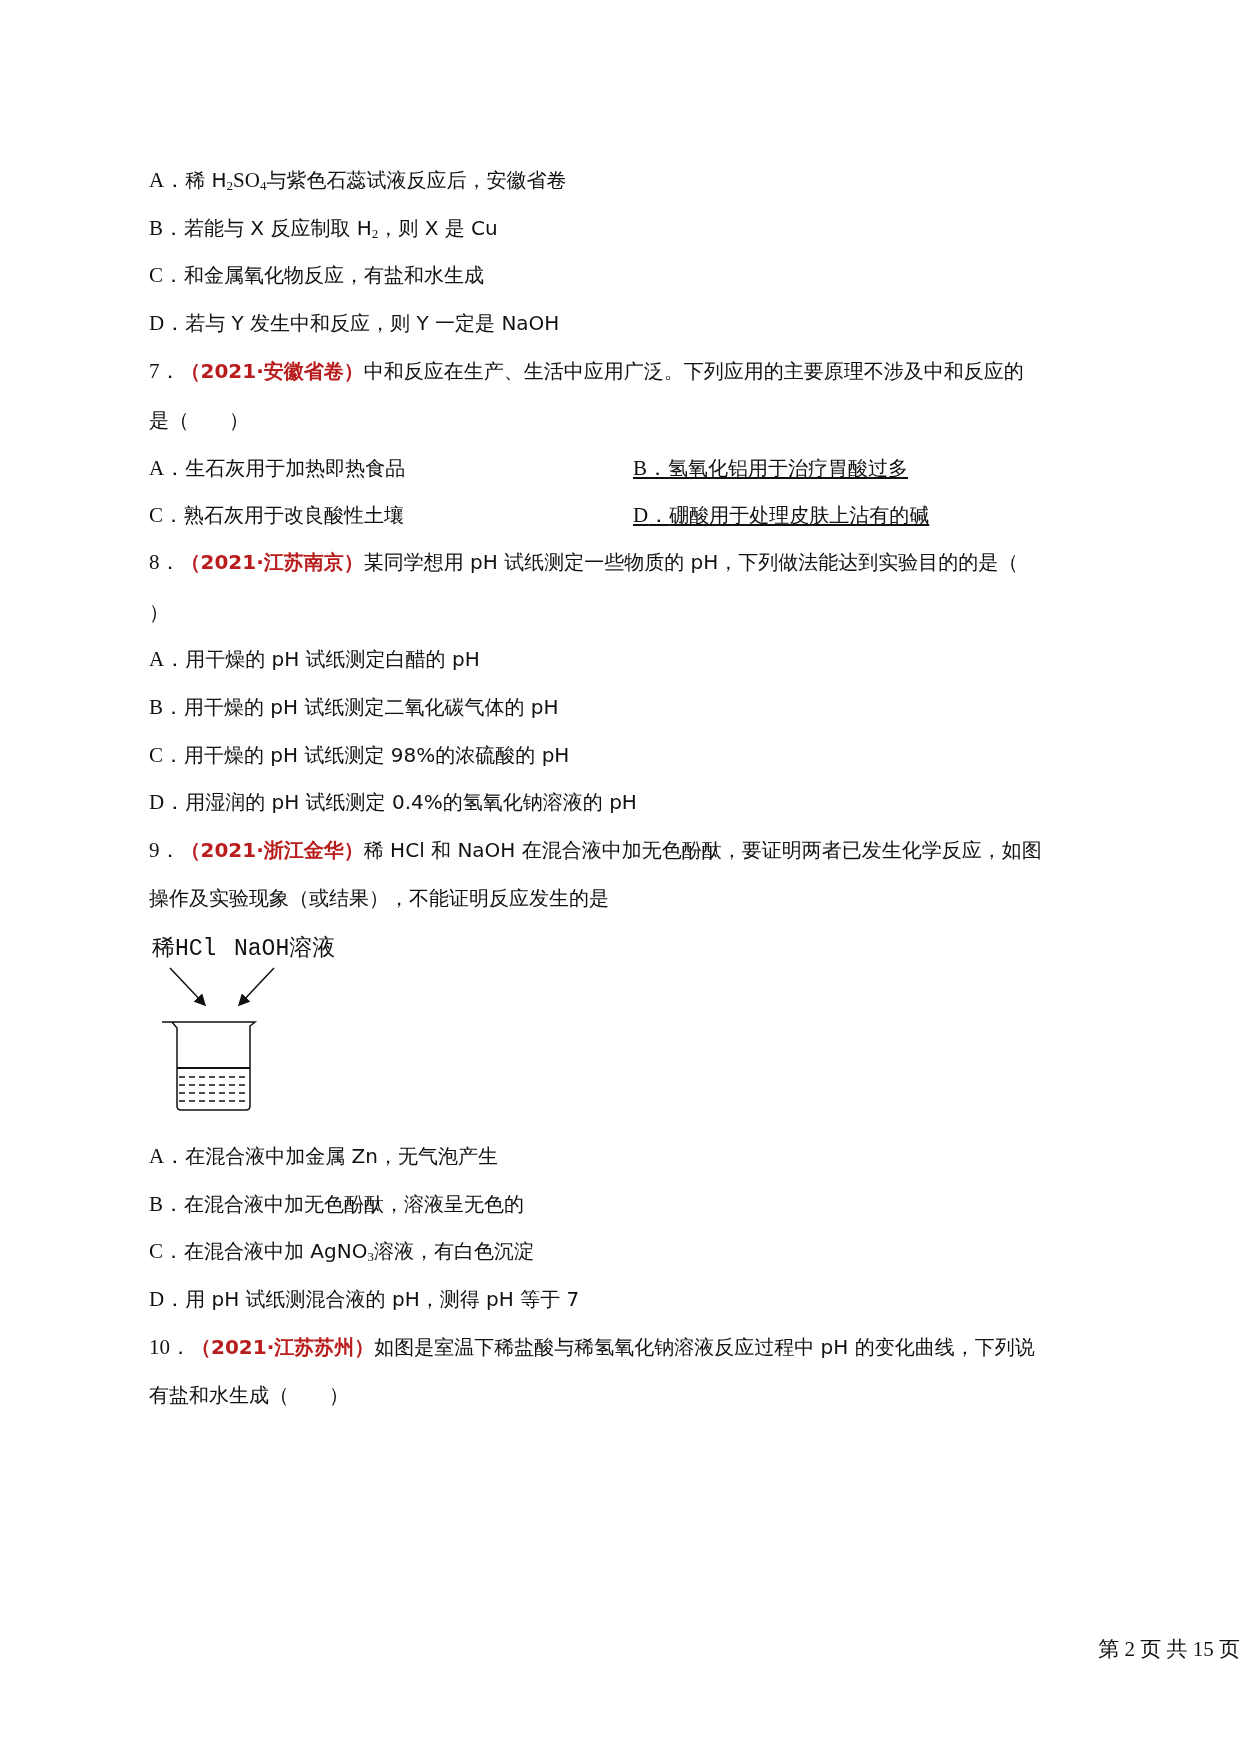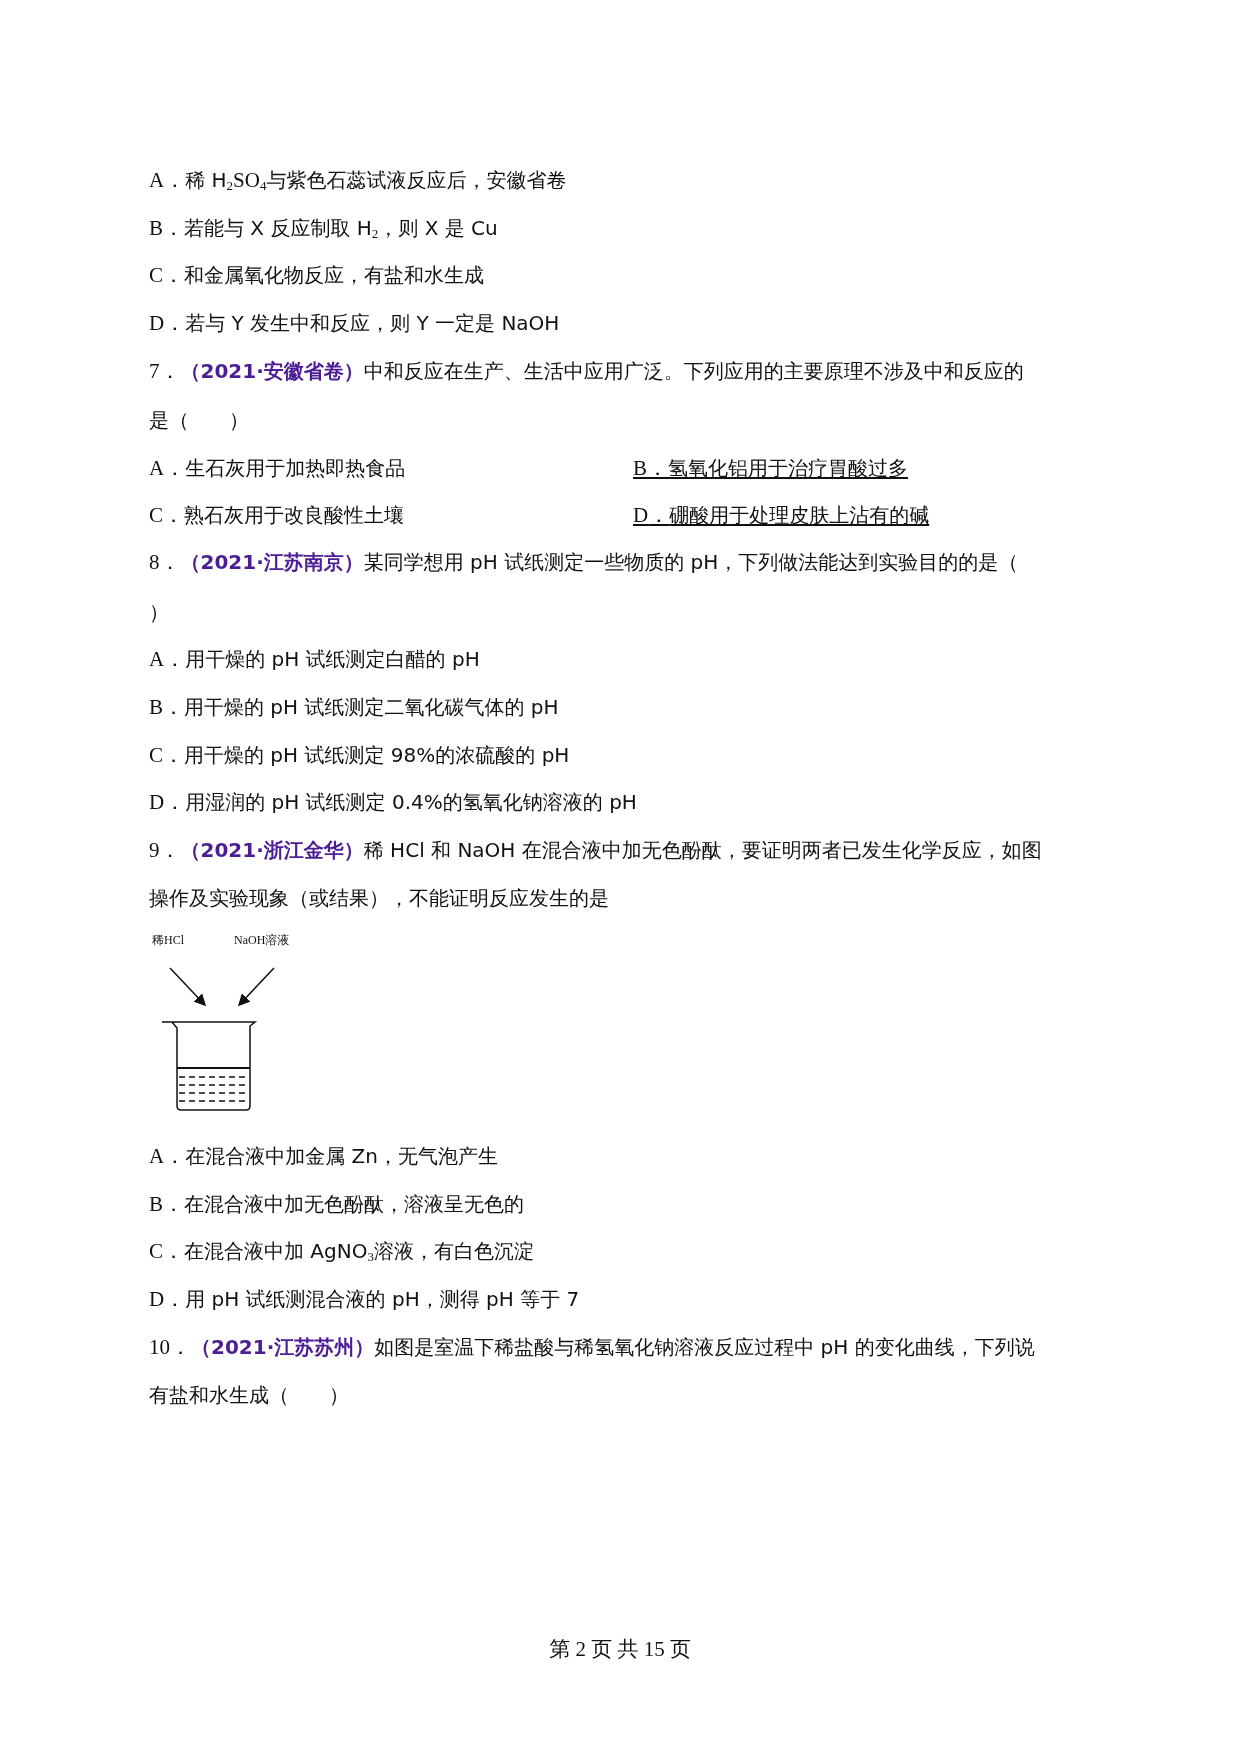--- a/index.html
+++ b/index.html
@@ -1,25 +1,25 @@
 <!DOCTYPE html>
 <html><head>
 <meta charset="utf-8">
 <style>
   html, body { margin: 0; padding: 0; background: #ffffff; }
   body { width: 1240px; height: 1754px; position: relative; overflow: hidden;
          font-family: "Liberation Serif", "DejaVu Serif", serif; color: #111; }
   .line { position: absolute; left: 149px; font-size: 21px; line-height: 28px; white-space: nowrap; }
   .col2 { left: 633px; text-decoration: underline; }
-  .src { color: #4c1d95; font-weight: bold; font-family: "DejaVu Sans", "Liberation Sans", sans-serif; font-size: 20px; }
+  .src { color: #b91c1c; font-weight: bold; font-family: "DejaVu Sans", "Liberation Sans", sans-serif; font-size: 20px; }
   .cn { font-family: "DejaVu Sans", "Liberation Sans", sans-serif; font-size: 20px; }
   sub { font-size: 13px; vertical-align: -3px; line-height: 0; }
-  .footer { position: absolute; top: 1635px; left: 0; width: 1240px; text-align: center; font-size: 21px; }
+  .footer { position: absolute; top: 1635px; left: 0; width: 1240px; text-align: right; font-size: 21px; }
   .figure { position: absolute; left: 152px; top: 932px; width: 200px; height: 190px; }
-  .fig-label { position: absolute; top: 0; font-size: 12px; font-family: Liberation Serif, serif; white-space: nowrap; }
+  .fig-label { position: absolute; top: 0; font-size: 23px; font-family: Liberation Mono, monospace; white-space: nowrap; }
 </style>
 </head>
 <body>
 
 <div class="line" style="top:166px">
   <span>A</span><span>．</span><span class="cn">稀 H</span><sub>2</sub><span>SO</span><sub>4</sub><span class="cn">与紫色石蕊试液反应后，安徽省卷</span>
 </div>
 <div class="line" style="top:214px">
   <span>B</span><span>．</span><span class="cn">若能与 X 反应制取 H</span><sub>2</sub><span class="cn">，则 X 是 Cu</span>
 </div>

